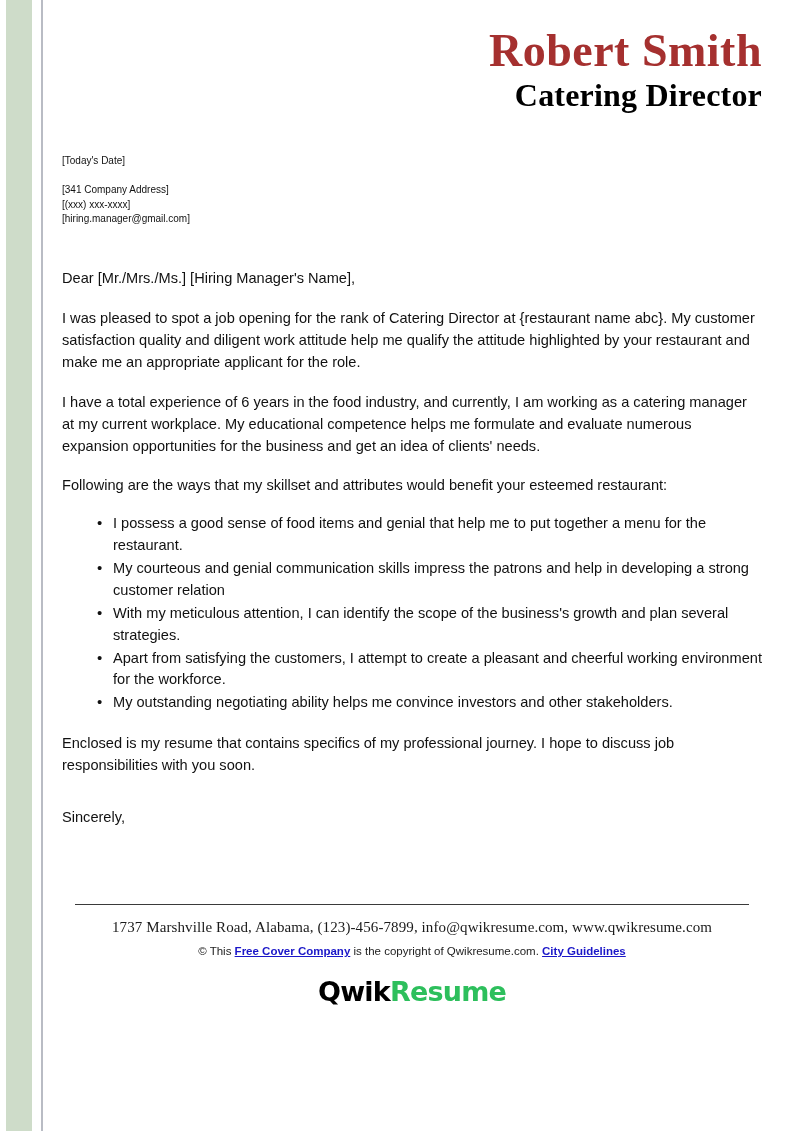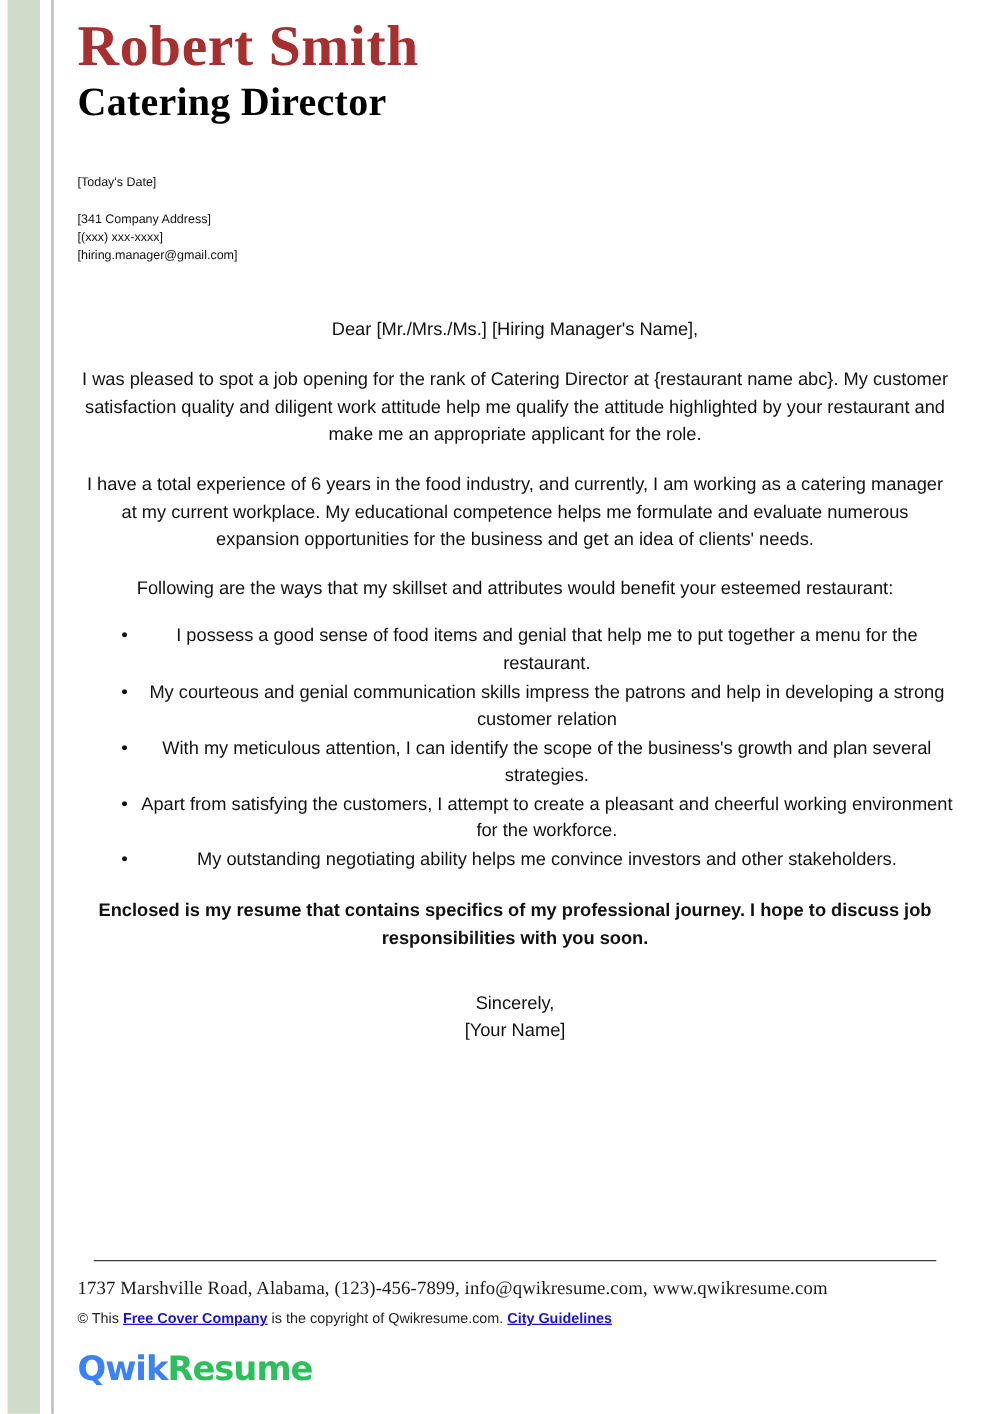--- a/index.html
+++ b/index.html
@@ -43,21 +43,22 @@
   #content {
     position: absolute;
     left: 62px;
     top: 0;
     width: 700px;
     height: 1131px;
   }
 
   
   #letter-header {
-    padding-top: 12px;
+    padding-top: 26px;
+    text-align: right;
   }
   #candidate-name {
     font-family: "Liberation Serif", serif;
     font-size: 46px;
     font-weight: 700;
     color: #a5302f;
     letter-spacing: 0.5px;
     line-height: 1.08;
     margin: 0 0 2px 0;
   }
@@ -84,21 +85,20 @@
   .recipient-line {
     margin: 0;
   }
 
   
   #letter-body {
     margin-top: 40px;
     font-size: 14.6px;
     color: #111111;
     line-height: 1.52;
-    text-align: center;
   }
   #salutation {
     margin: 0 0 18px 0;
   }
   .body-paragraph {
     margin: 0 0 17px 0;
   }
   #skills-list {
     margin: 4px 0 18px 0;
     padding-left: 35px;
@@ -113,36 +113,36 @@
   #skills-list li::before {
     content: "\2022";
     position: absolute;
     left: 0;
     top: -1px;
     font-size: 15px;
     color: #111111;
   }
   #closing-paragraph {
     margin: 14px 0 0 0;
-    font-weight: bold;
   }
   #signoff-block {
     margin-top: 30px;
   }
   .signoff-line {
     margin: 0;
     line-height: 1.5;
   }
 
   
   #letter-footer {
     position: absolute;
     left: 62px;
-    top: 1008px;
+    top: 904px;
     width: 700px;
+    text-align: center;
   }
   #footer-rule {
     width: 674px;
     margin: 0 auto;
     border: 0;
     border-top: 1.4px solid #3a3a3a;
   }
   #footer-contact {
     font-family: "Liberation Serif", serif;
     font-size: 15px;
@@ -160,21 +160,21 @@
     font-weight: 700;
     text-decoration: underline;
   }
   #footer-logo {
     margin-top: 19px;
     font-family: "DejaVu Sans", sans-serif;
     font-size: 27px;
     font-weight: 700;
     letter-spacing: -0.8px;
   }
-  #logo-qwik { color: #3b82f6; }
+  #logo-qwik { color: #000000; }
   #logo-resume { color: #2dbf5c; }
 </style>
 </head>
 <body>
 
 <div id="page">
 
   <div id="sidebar-accent"></div>
   <div id="sidebar-divider"></div>
 
@@ -204,21 +204,20 @@
         <li>My courteous and genial communication skills impress the patrons and help in developing a strong customer relation</li>
         <li>With my meticulous attention, I can identify the scope of the business's growth and plan several strategies.</li>
         <li>Apart from satisfying the customers, I attempt to create a pleasant and cheerful working environment for the workforce.</li>
         <li>My outstanding negotiating ability helps me convince investors and other stakeholders.</li>
       </ul>
 
       <p id="closing-paragraph">Enclosed is my resume that contains specifics of my professional journey. I hope to discuss job responsibilities with you soon.</p>
 
       <div id="signoff-block">
         <p class="signoff-line">Sincerely,</p>
-        <p class="signoff-line">[Your Name]</p>
       </div>
     </div>
 
   </div>
 
   <div id="letter-footer">
     <hr id="footer-rule">
 
     <div id="footer-contact">1737 Marshville Road, Alabama, (123)-456-7899, info@qwikresume.com, www.qwikresume.com</div>
 

